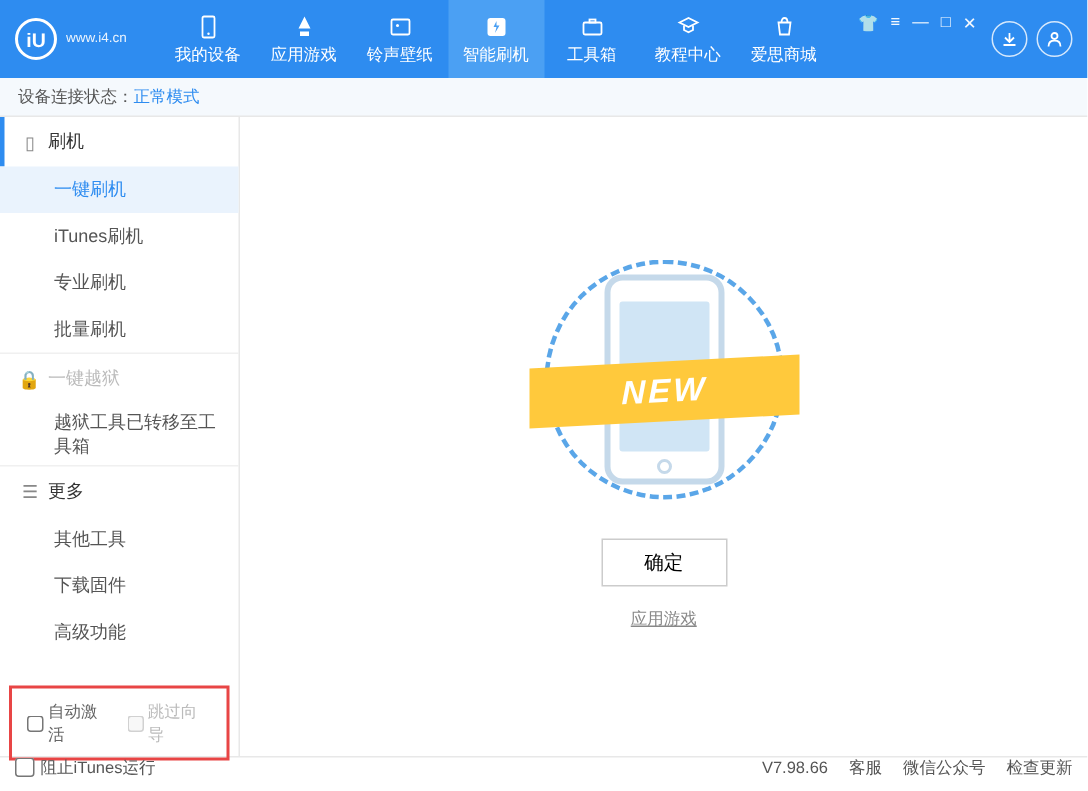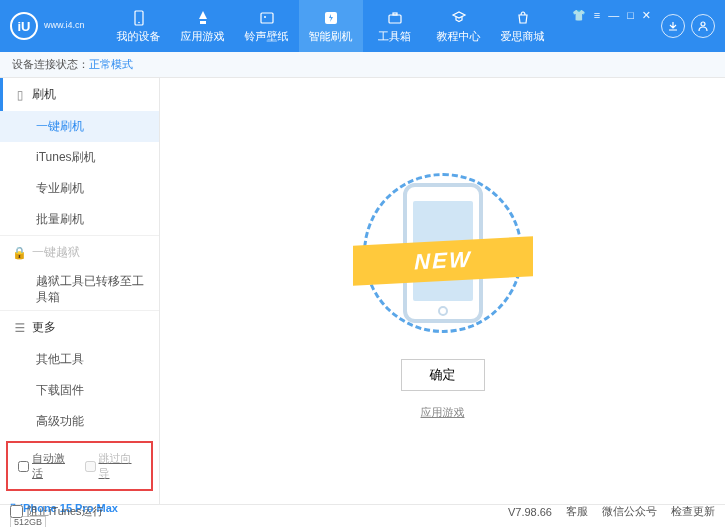--- a/index.html
+++ b/index.html
@@ -23,21 +23,21 @@
 .body { display: flex; height: 426px; }
 .sidebar { width: 160px; border-right: 1px solid #e8e8e8; display: flex; flex-direction: column; font-size: 12px; }
 .sb-group { border-bottom: 1px solid #f0f0f0; }
 .sb-header { display: flex; align-items: center; gap: 6px; padding: 8px 14px; color: #333; cursor: pointer; }
 .sb-header.active { border-left: 3px solid #2e8cf0; padding-left: 11px; }
 .sb-item { padding: 7px 14px 7px 36px; color: #555; cursor: pointer; }
 .sb-item.active { background: #eaf3fd; color: #2e8cf0; }
 .sb-item.multiline { line-height: 1.3; padding-top: 5px; padding-bottom: 5px; }
 .sb-icon { width: 12px; height: 12px; display: inline-flex; align-items: center; justify-content: center; color: #888; }
 .sb-lock { color: #bbb; }
-.checkbox-row { padding: 8px 10px; display: flex; gap: 10px; font-size: 11px; color: #666; border: 2px solid #e84545; margin: 4px 6px; text-decoration: underline; }
+.checkbox-row { padding: 8px 10px; display: flex; gap: 10px; font-size: 11px; color: #666; border: 2px solid #e84545; margin: 20px 6px; }
 .checkbox-row label { display: flex; align-items: center; gap: 3px; cursor: pointer; }
 .checkbox-row input { width: 11px; height: 11px; }
 .disabled-cb { color: #bbb; }
 .device-info { padding: 6px 10px; font-size: 11px; }
 .device-name { color: #2e8cf0; font-weight: bold; display: flex; align-items: center; gap: 4px; }
 .device-badge { display: inline-block; border: 1px solid #ccc; padding: 0 3px; font-size: 9px; color: #666; margin-top: 2px; }
 .main { flex: 1; display: flex; flex-direction: column; align-items: center; justify-content: center; padding: 20px; }
 .illustration { position: relative; width: 180px; height: 180px; }
 .dashed-circle { width: 160px; height: 160px; border: 3px dashed #5aa6e8; border-radius: 50%; position: absolute; top: 10px; left: 10px; }
 .phone { position: absolute; width: 80px; height: 140px; background: #fff; border: 4px solid #c5d9ea; border-radius: 12px; top: 20px; left: 50px; }

